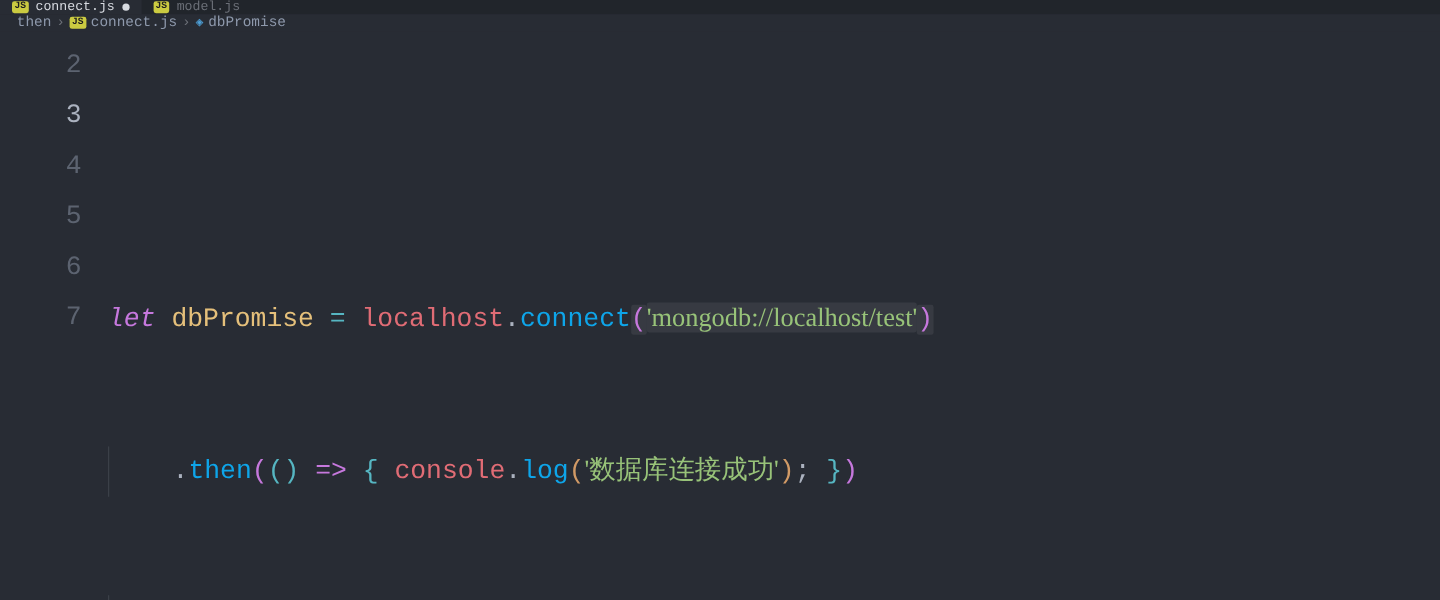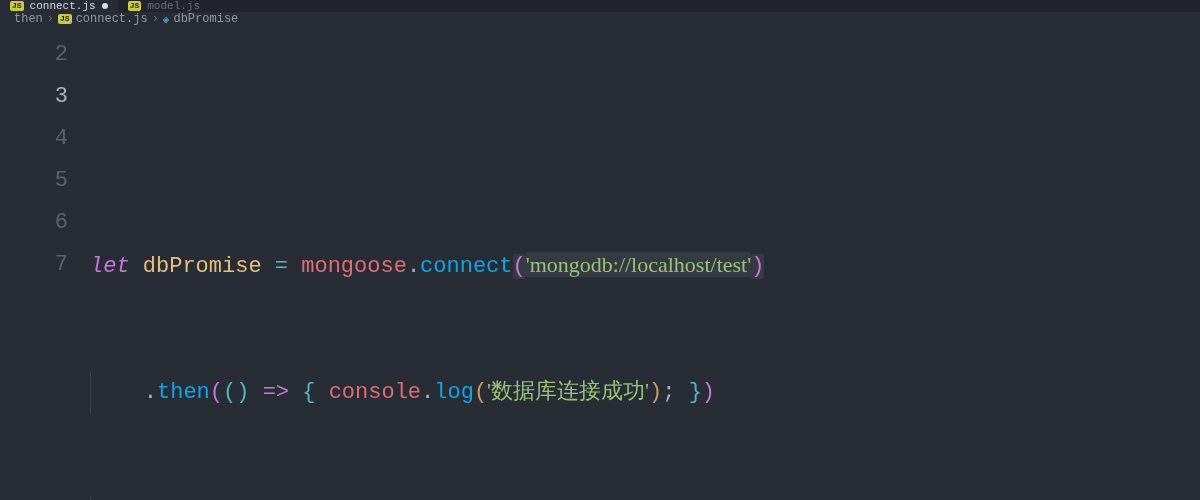--- a/index.html
+++ b/index.html
@@ -120,19 +120,19 @@
   <div class="gutter">
     <div>2</div>
     <div class="current">3</div>
     <div>4</div>
     <div>5</div>
     <div>6</div>
     <div>7</div>
   </div>
   <div class="code">
     <div class="line"></div>
-    <div class="line"><span class="c-key">let</span> <span class="c-var">dbPromise</span> <span class="c-op">=</span> <span class="c-obj">mongoose</span><span class="c-punc">.</span><span class="c-fn">connect</span><span class="c-brk hl">(</span><span class="c-str hl">'mongodb://localhost/test'</span><span class="c-brk hl">)</span></div>
+    <div class="line"><span class="c-key">let</span> <span class="c-var">dbPromise</span> <span class="c-op">=</span> <span class="c-obj">localhost</span><span class="c-punc">.</span><span class="c-fn">connect</span><span class="c-brk hl">(</span><span class="c-str hl">'mongodb://localhost/test'</span><span class="c-brk hl">)</span></div>
     <div class="line"><span class="indent-guide">    </span><span class="c-punc">.</span><span class="c-fn">then</span><span class="c-brk">(</span><span class="c-brk2">()</span> <span class="c-arrow">=&gt;</span> <span class="c-brk2">{</span> <span class="c-obj">console</span><span class="c-punc">.</span><span class="c-fn">log</span><span class="c-brk3">(</span><span class="c-str">'数据库连接成功'</span><span class="c-brk3">)</span><span class="c-punc">;</span> <span class="c-brk2">}</span><span class="c-brk">)</span></div>
     <div class="line"><span class="indent-guide">    </span>    </div>
     
     
   </div>
 </div>
 
 </body></html>

